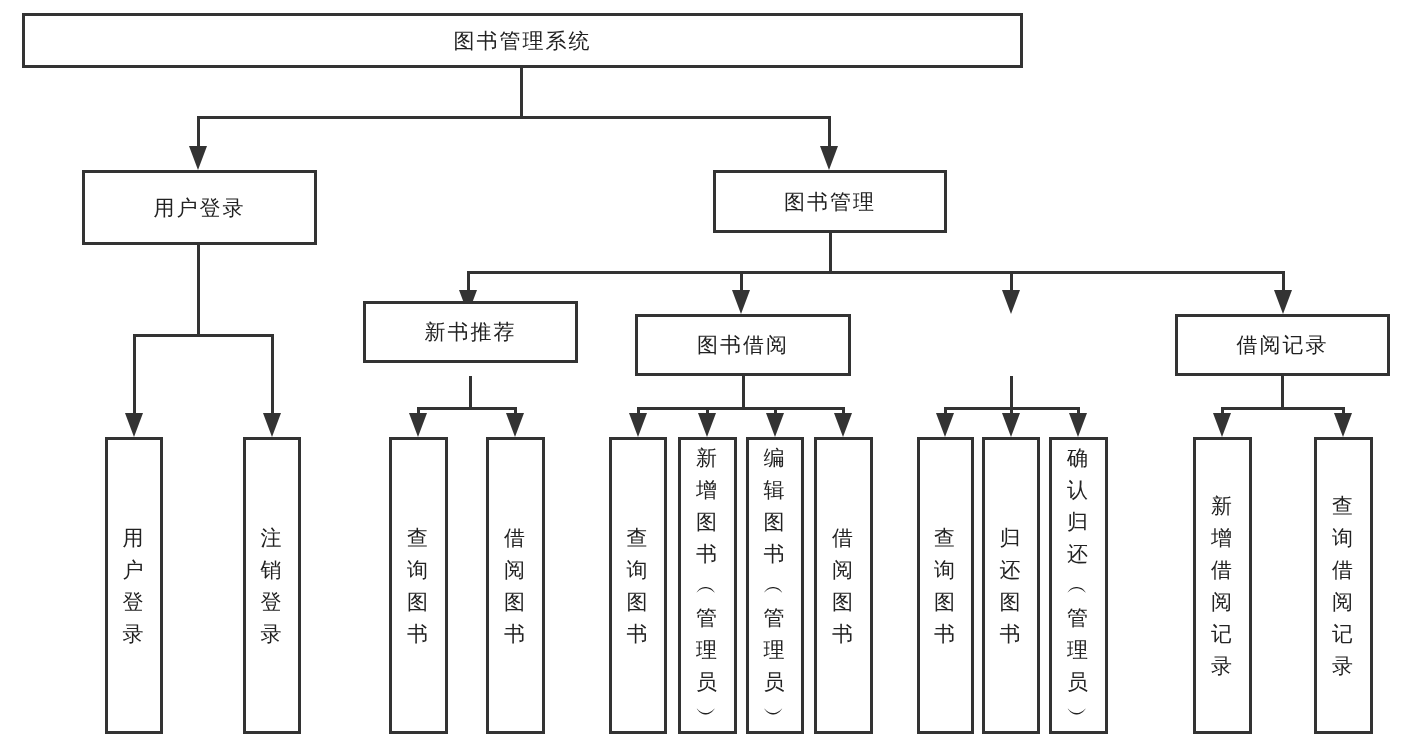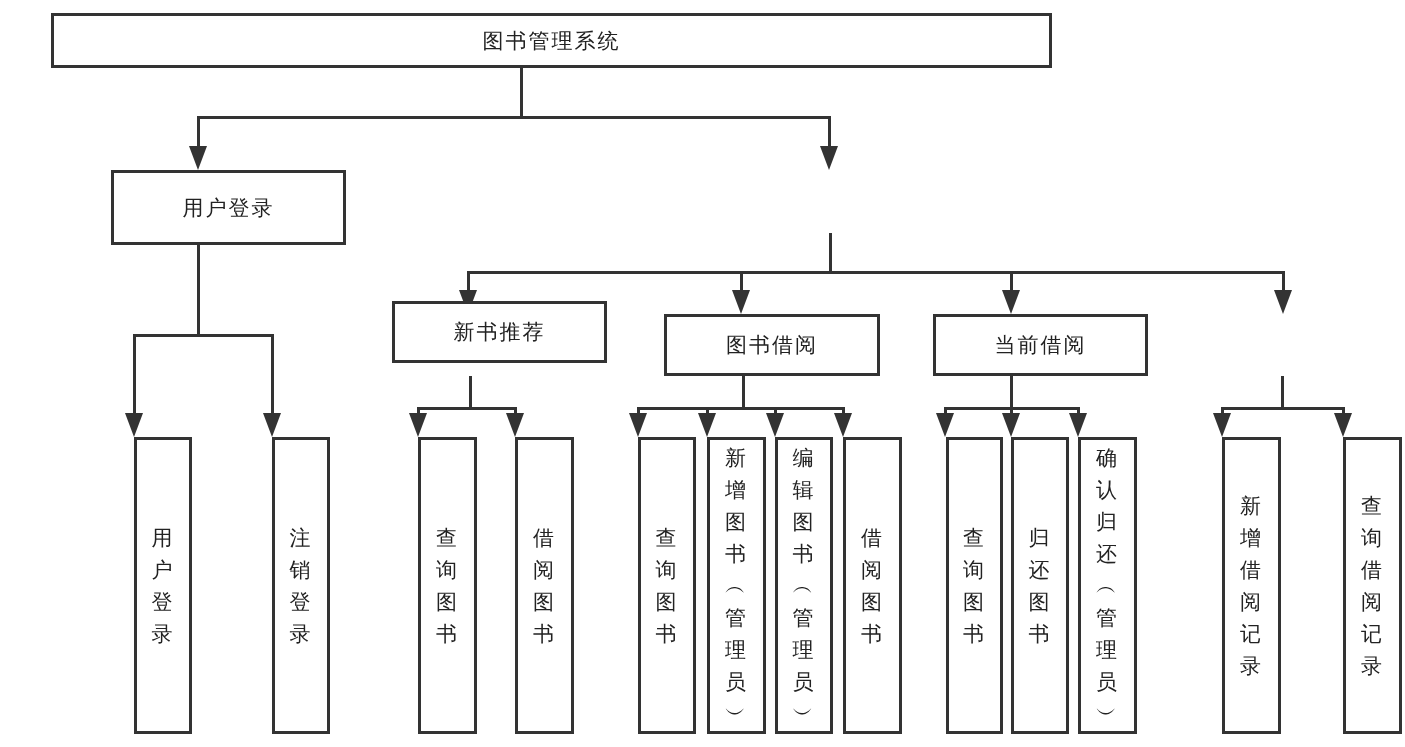--- a/index.html
+++ b/index.html
@@ -3,21 +3,21 @@
 <meta charset="utf-8">
 <style>
   html,body{margin:0;padding:0;background:#ffffff;}
   .stage{
     position:relative;width:1405px;height:747px;background:var(--bg,#ffffff);
     font-family:"Liberation Sans","DejaVu Sans",sans-serif;color:var(--text,#222222);
     overflow:hidden;
   }
   .box{
     position:absolute;border:3px solid var(--line,#333333);background:#ffffff;
-    box-sizing:border-box;display:flex;align-items:center;justify-content:center;margin-left:29px;
+    box-sizing:border-box;display:flex;align-items:center;justify-content:center;
   }
   .box .lbl{font-size:21px;letter-spacing:2px;}
   .vtext{
     font-size:20px;line-height:32px;white-space:pre-line;text-align:center;letter-spacing:0;
   }
   .hline,.vline{position:absolute;background:var(--line,#333333);}
   .hline{height:3px;}
   .vline{width:3px;}
   .arrow{
     position:absolute;width:0;height:0;
@@ -93,29 +93,32 @@
   <div class="arrow" style="left:1213px;top:413px"></div>
   <div class="arrow" style="left:1334px;top:413px"></div>
 
   <div class="box" style="left:22px;top:13px;width:1001px;height:55px">
     <span class="lbl">图书管理系统</span>
   </div>
 
   <div class="box" style="left:82px;top:170px;width:235px;height:75px">
     <span class="lbl">用户登录</span>
   </div>
+  <div class="box" style="left:713px;top:170px;width:234px;height:63px">
+    <span class="lbl">图书管理</span>
+  </div>
 
   <div class="box" style="left:363px;top:301px;width:215px;height:62px">
     <span class="lbl">新书推荐</span>
   </div>
   <div class="box" style="left:635px;top:314px;width:216px;height:62px">
     <span class="lbl">图书借阅</span>
   </div>
-  <div class="box" style="left:904px;top:314px;width:215px;height:62px">
-    <span class="lbl">当前借阅</span>
+  <div class="box" style="left:1175px;top:314px;width:215px;height:62px">
+    <span class="lbl">借阅记录</span>
   </div>
 
   <div class="box" style="left:105px;top:437px;width:58px;height:297px">
     <span class="lbl vtext">用
 户
 登
 录</span>
   </div>
   <div class="box" style="left:243px;top:437px;width:58px;height:297px">
     <span class="lbl vtext">注

